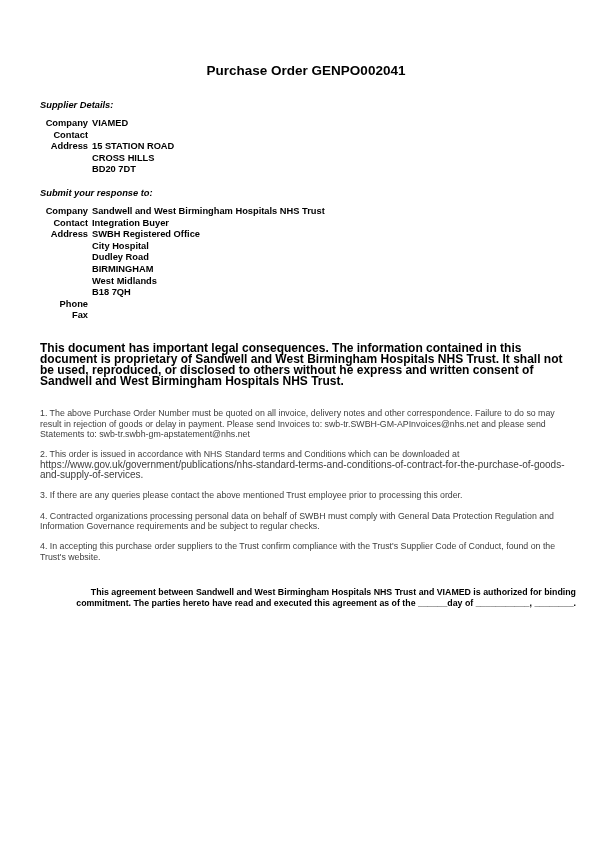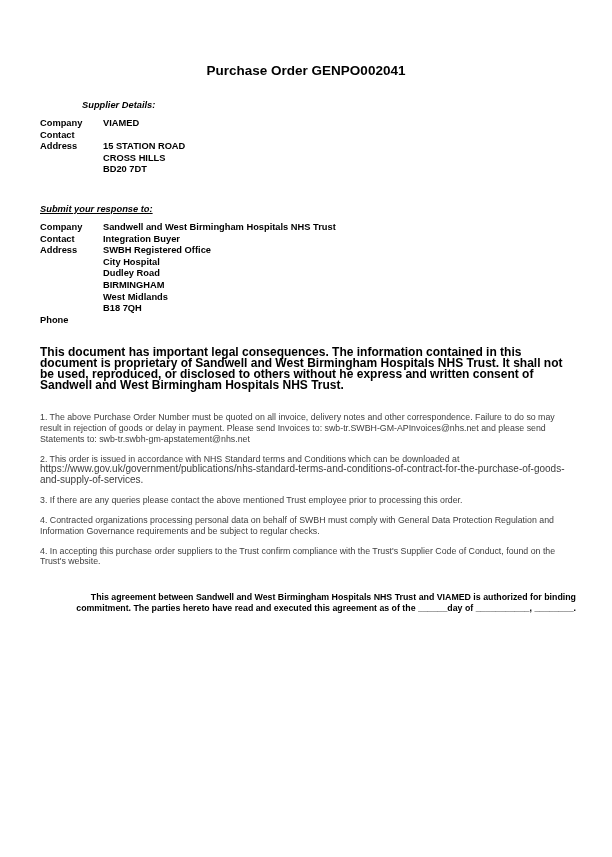--- a/index.html
+++ b/index.html
@@ -20,29 +20,29 @@
     font-weight: bold;
     color: #000;
   }
   .content { margin: 0 36px 0 40px; }
   .section-heading {
     font-size: 9.3px;
     font-weight: bold;
     font-style: italic;
     color: #000;
   }
-  .supplier-heading { margin-top: 22px; margin-left: 42px; }
-  .response-heading { margin-top: 28px; text-decoration: underline; }
+  .supplier-heading { margin-top: 22px; }
+  .response-heading { margin-top: 12px; }
   .field-block { margin-top: 8px; }
   .frow { line-height: 11.6px; font-size: 9.3px; font-weight: bold; min-height: 11.6px; white-space: nowrap; }
   .flabel {
     display: inline-block;
     width: 48px;
-    text-align: left;
-    margin-right: 15px;
+    text-align: right;
+    margin-right: 4px;
     vertical-align: top;
   }
   .fvalue { display: inline-block; vertical-align: top; }
   .legal-notice {
     margin-top: 21px;
     font-size: 12px;
     font-weight: bold;
     line-height: 11px;
     color: #000;
   }
@@ -122,20 +122,23 @@
       </div>
       <div class="frow">
         <span class="flabel"></span><span class="fvalue">West Midlands</span>
       </div>
       <div class="frow">
         <span class="flabel"></span><span class="fvalue">B18 7QH</span>
       </div>
       <div class="frow">
         <span class="flabel">Phone</span><span class="fvalue"></span>
       </div>
+      <div class="frow">
+        <span class="flabel">Fax</span><span class="fvalue"></span>
+      </div>
     </div>
 
     <p class="legal-notice">This document has important legal consequences. The information contained in this document is proprietary of Sandwell and West Birmingham Hospitals NHS Trust.  It shall not be used, reproduced, or disclosed to others without he express and written consent of Sandwell and West Birmingham Hospitals NHS Trust.</p>
 
     <p class="term term-first">1. The above Purchase Order Number must be quoted on all invoice, delivery notes and other correspondence. Failure to do so may result in rejection of goods or delay in payment.  Please send Invoices to: swb-tr.SWBH-GM-APInvoices@nhs.net and please send Statements to: swb-tr.swbh-gm-apstatement@nhs.net</p>
     <p class="term"><span>2. This order is issued in accordance with NHS Standard terms and Conditions which can be downloaded at </span><span class="small-url">https://www.gov.uk/government/publications/nhs-standard-terms-and-conditions-of-contract-for-the-purchase-of-goods-and-supply-of-services.</span></p>
     <p class="term">3. If there are any queries please contact the above mentioned Trust employee prior to processing this order.</p>
     <p class="term">4. Contracted organizations processing personal data on behalf of SWBH must comply with General Data Protection Regulation and Information Governance requirements and be subject to regular checks.</p>
     <p class="term">4.  In accepting this purchase order suppliers to the Trust confirm compliance with the Trust's Supplier Code of Conduct, found on the Trust's website.</p>
 

